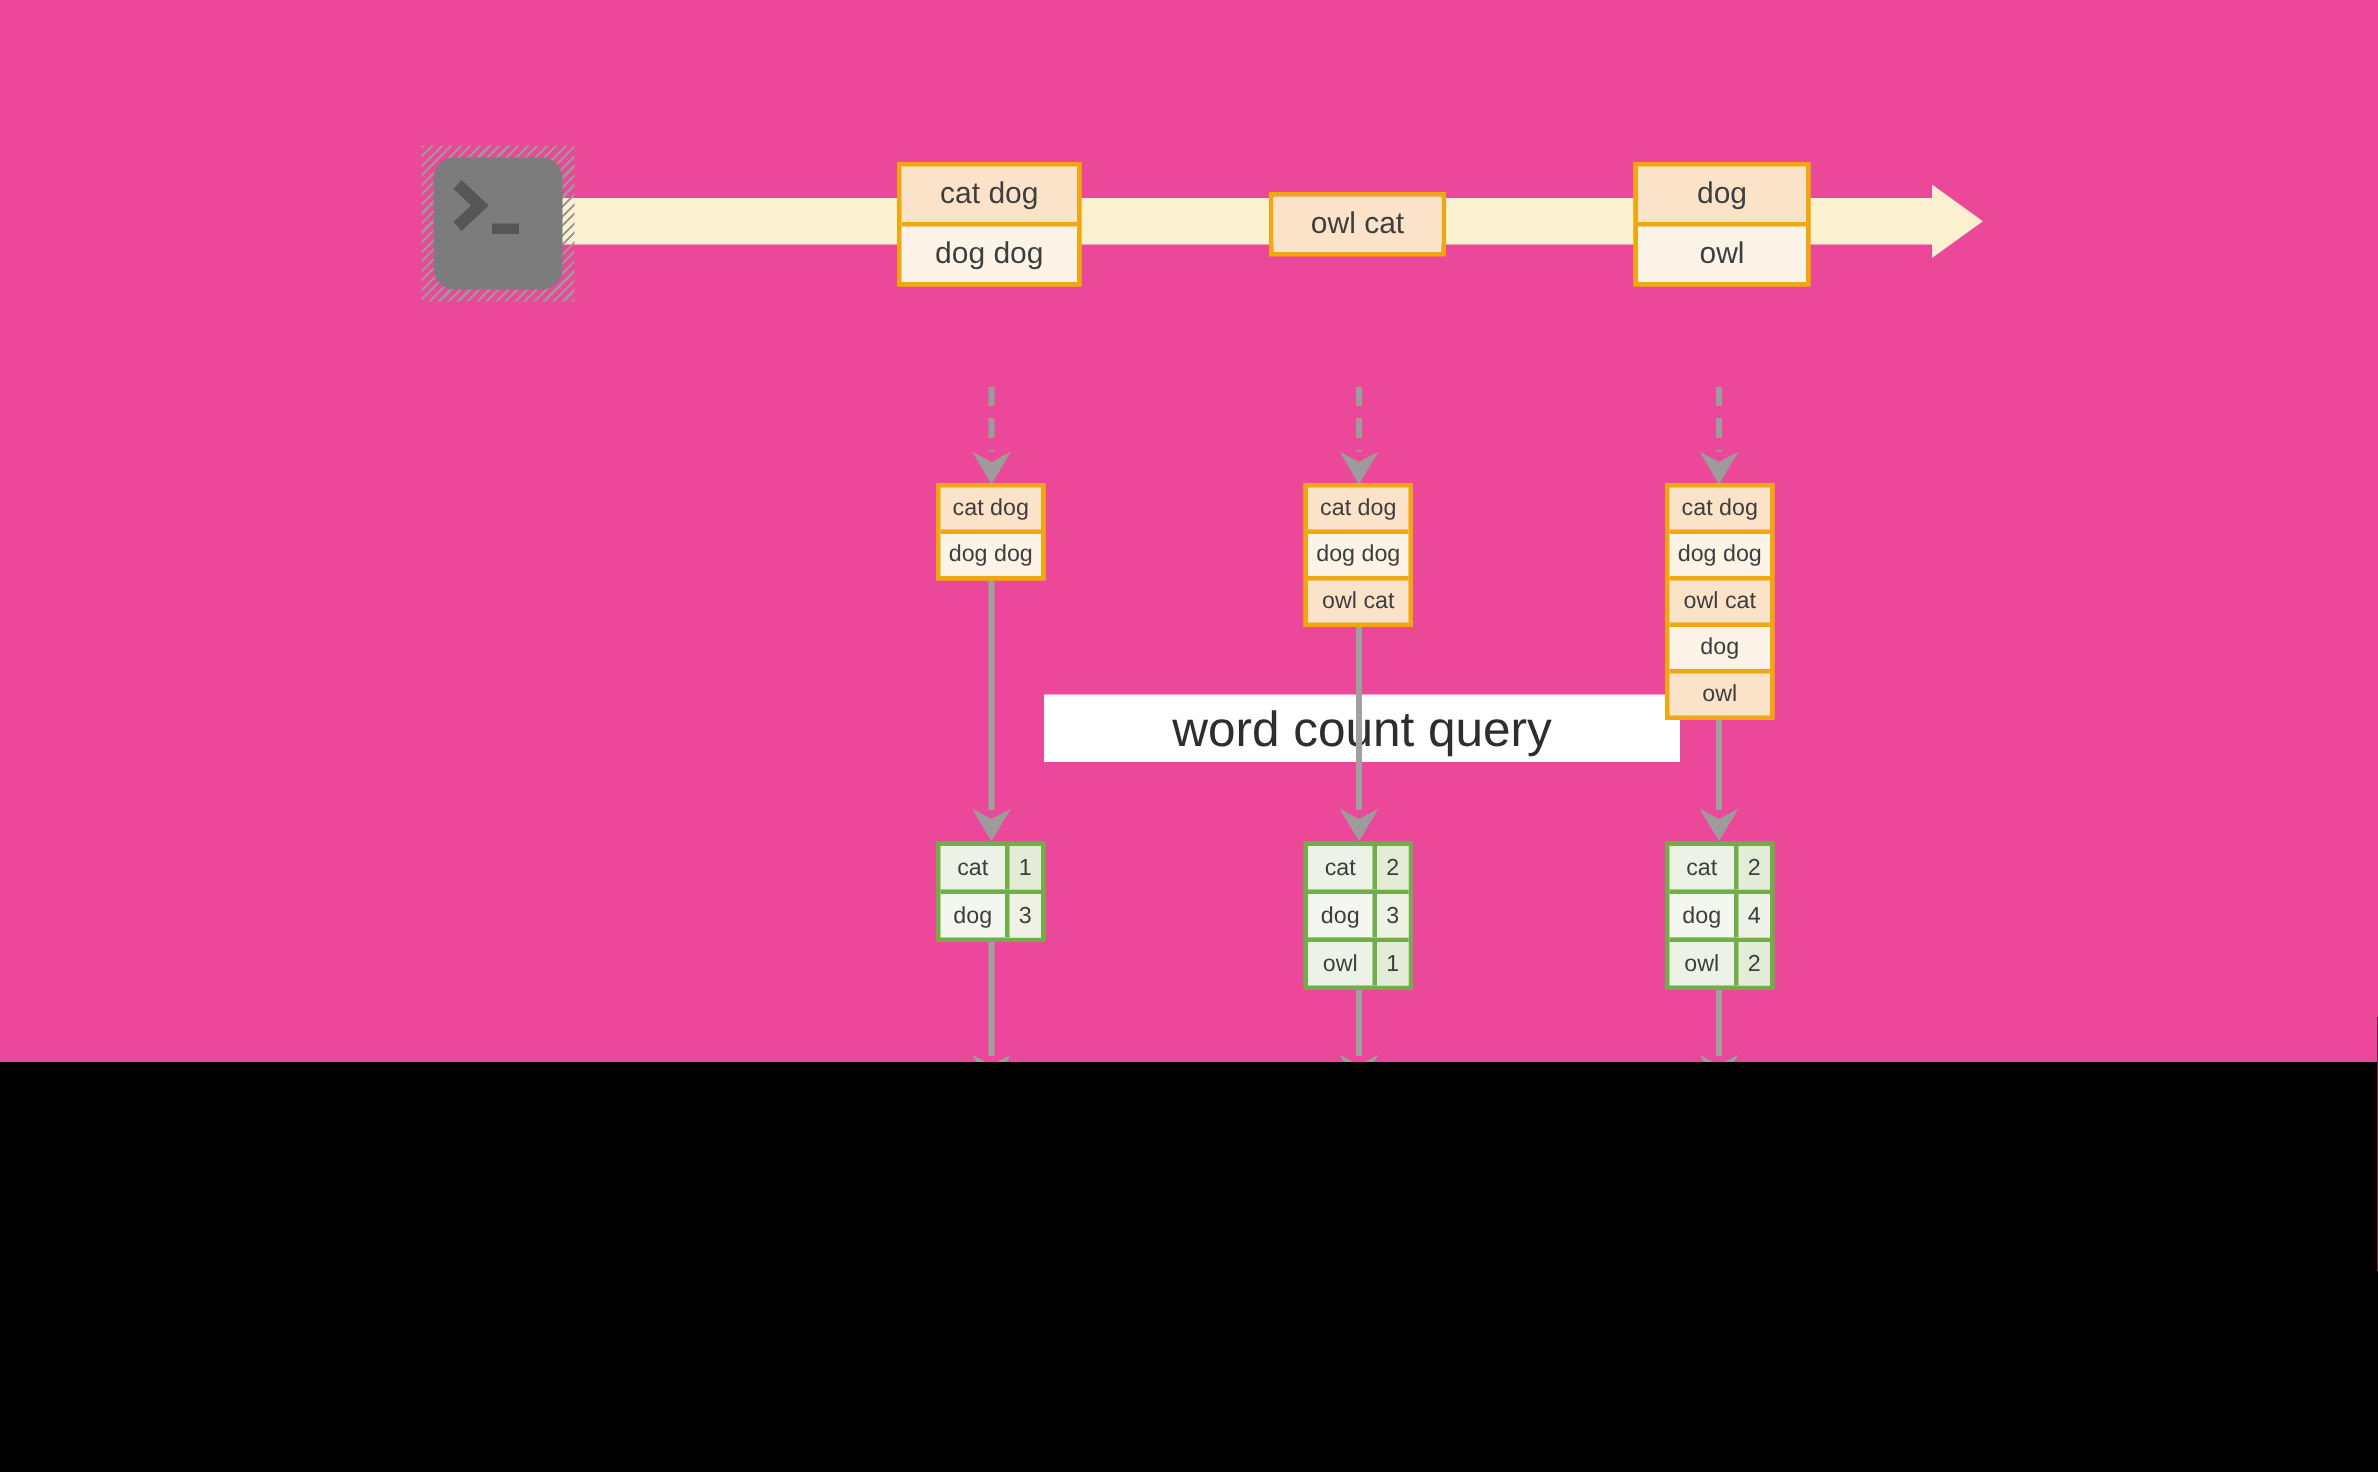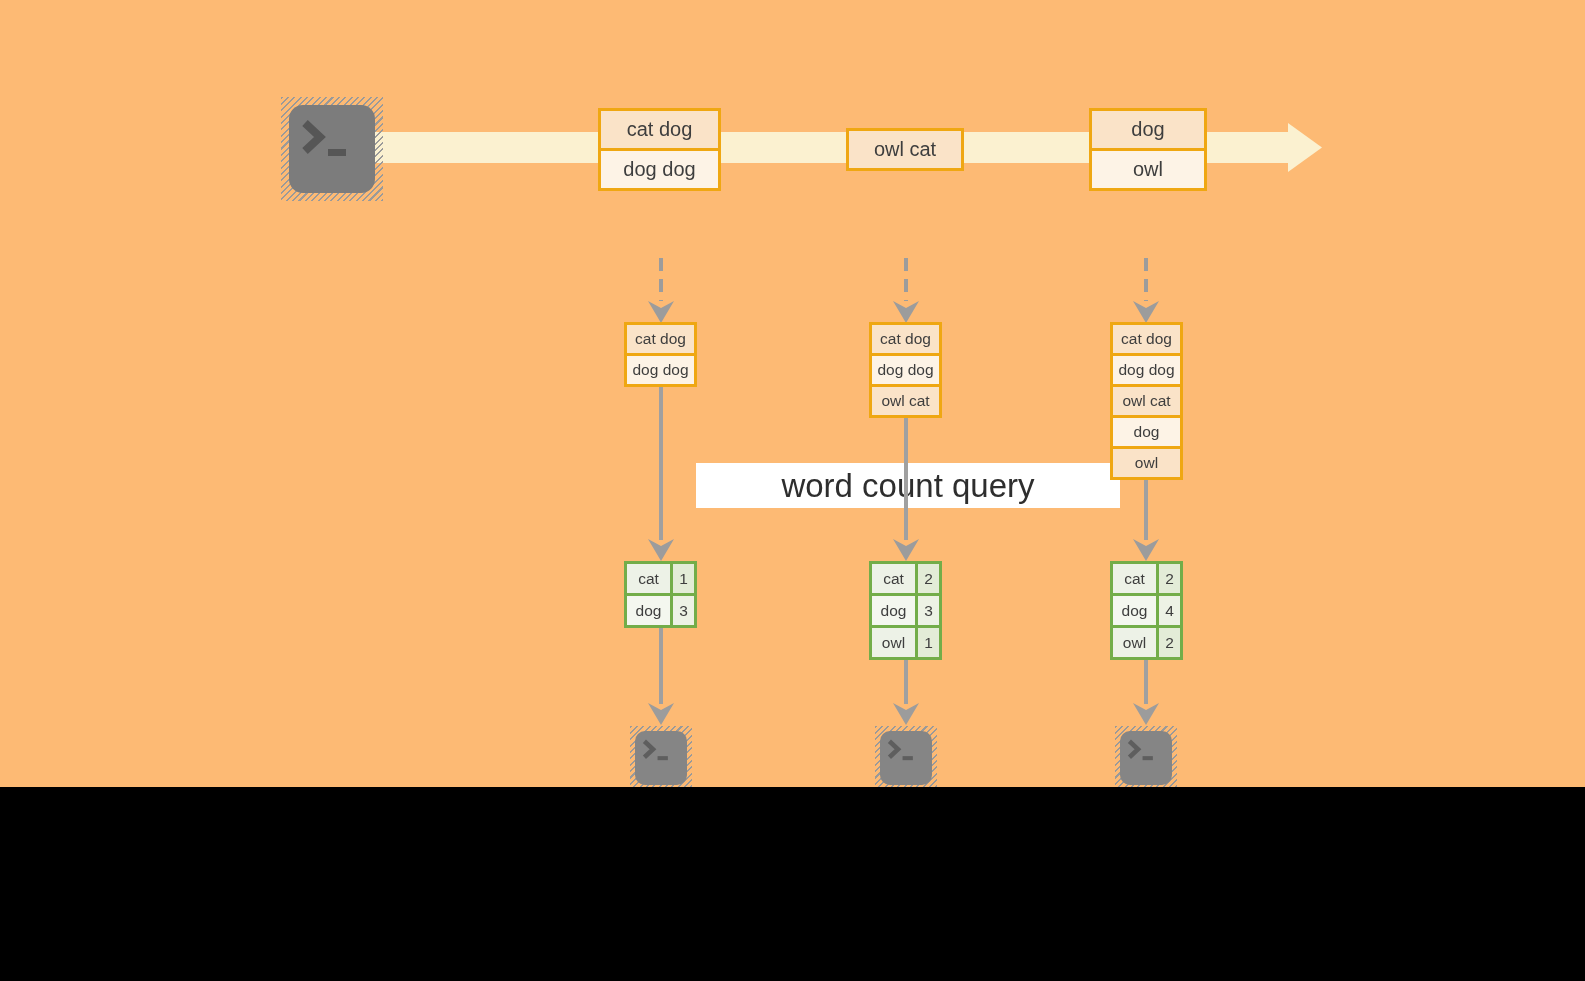--- a/index.html
+++ b/index.html
@@ -1,17 +1,17 @@
 <!DOCTYPE html>
 <html><head>
 <meta charset="utf-8">
 <style>
   html,body{margin:0;padding:0;background:#000;}
   #canvas{
-    position:relative;width:1585px;height:787px;background:#fdba74;overflow:hidden;
+    position:relative;width:1585px;height:708px;background:#ec4899;overflow:hidden;
     font-family:"Liberation Sans", sans-serif;color:#3e3e3e;
   }
 
   
   .band{position:absolute;left:374px;top:132px;width:914px;height:31px;background:#fbf1d0;z-index:2;}
   .band-head{position:absolute;left:1288px;top:123px;z-index:2;}
 
   
   .term{position:absolute;z-index:3;background:repeating-linear-gradient(135deg,#9a9a9a 0 1.5px,transparent 1.5px 4.5px);}
   .term-inner{position:absolute;background:#7c7c7c;}

